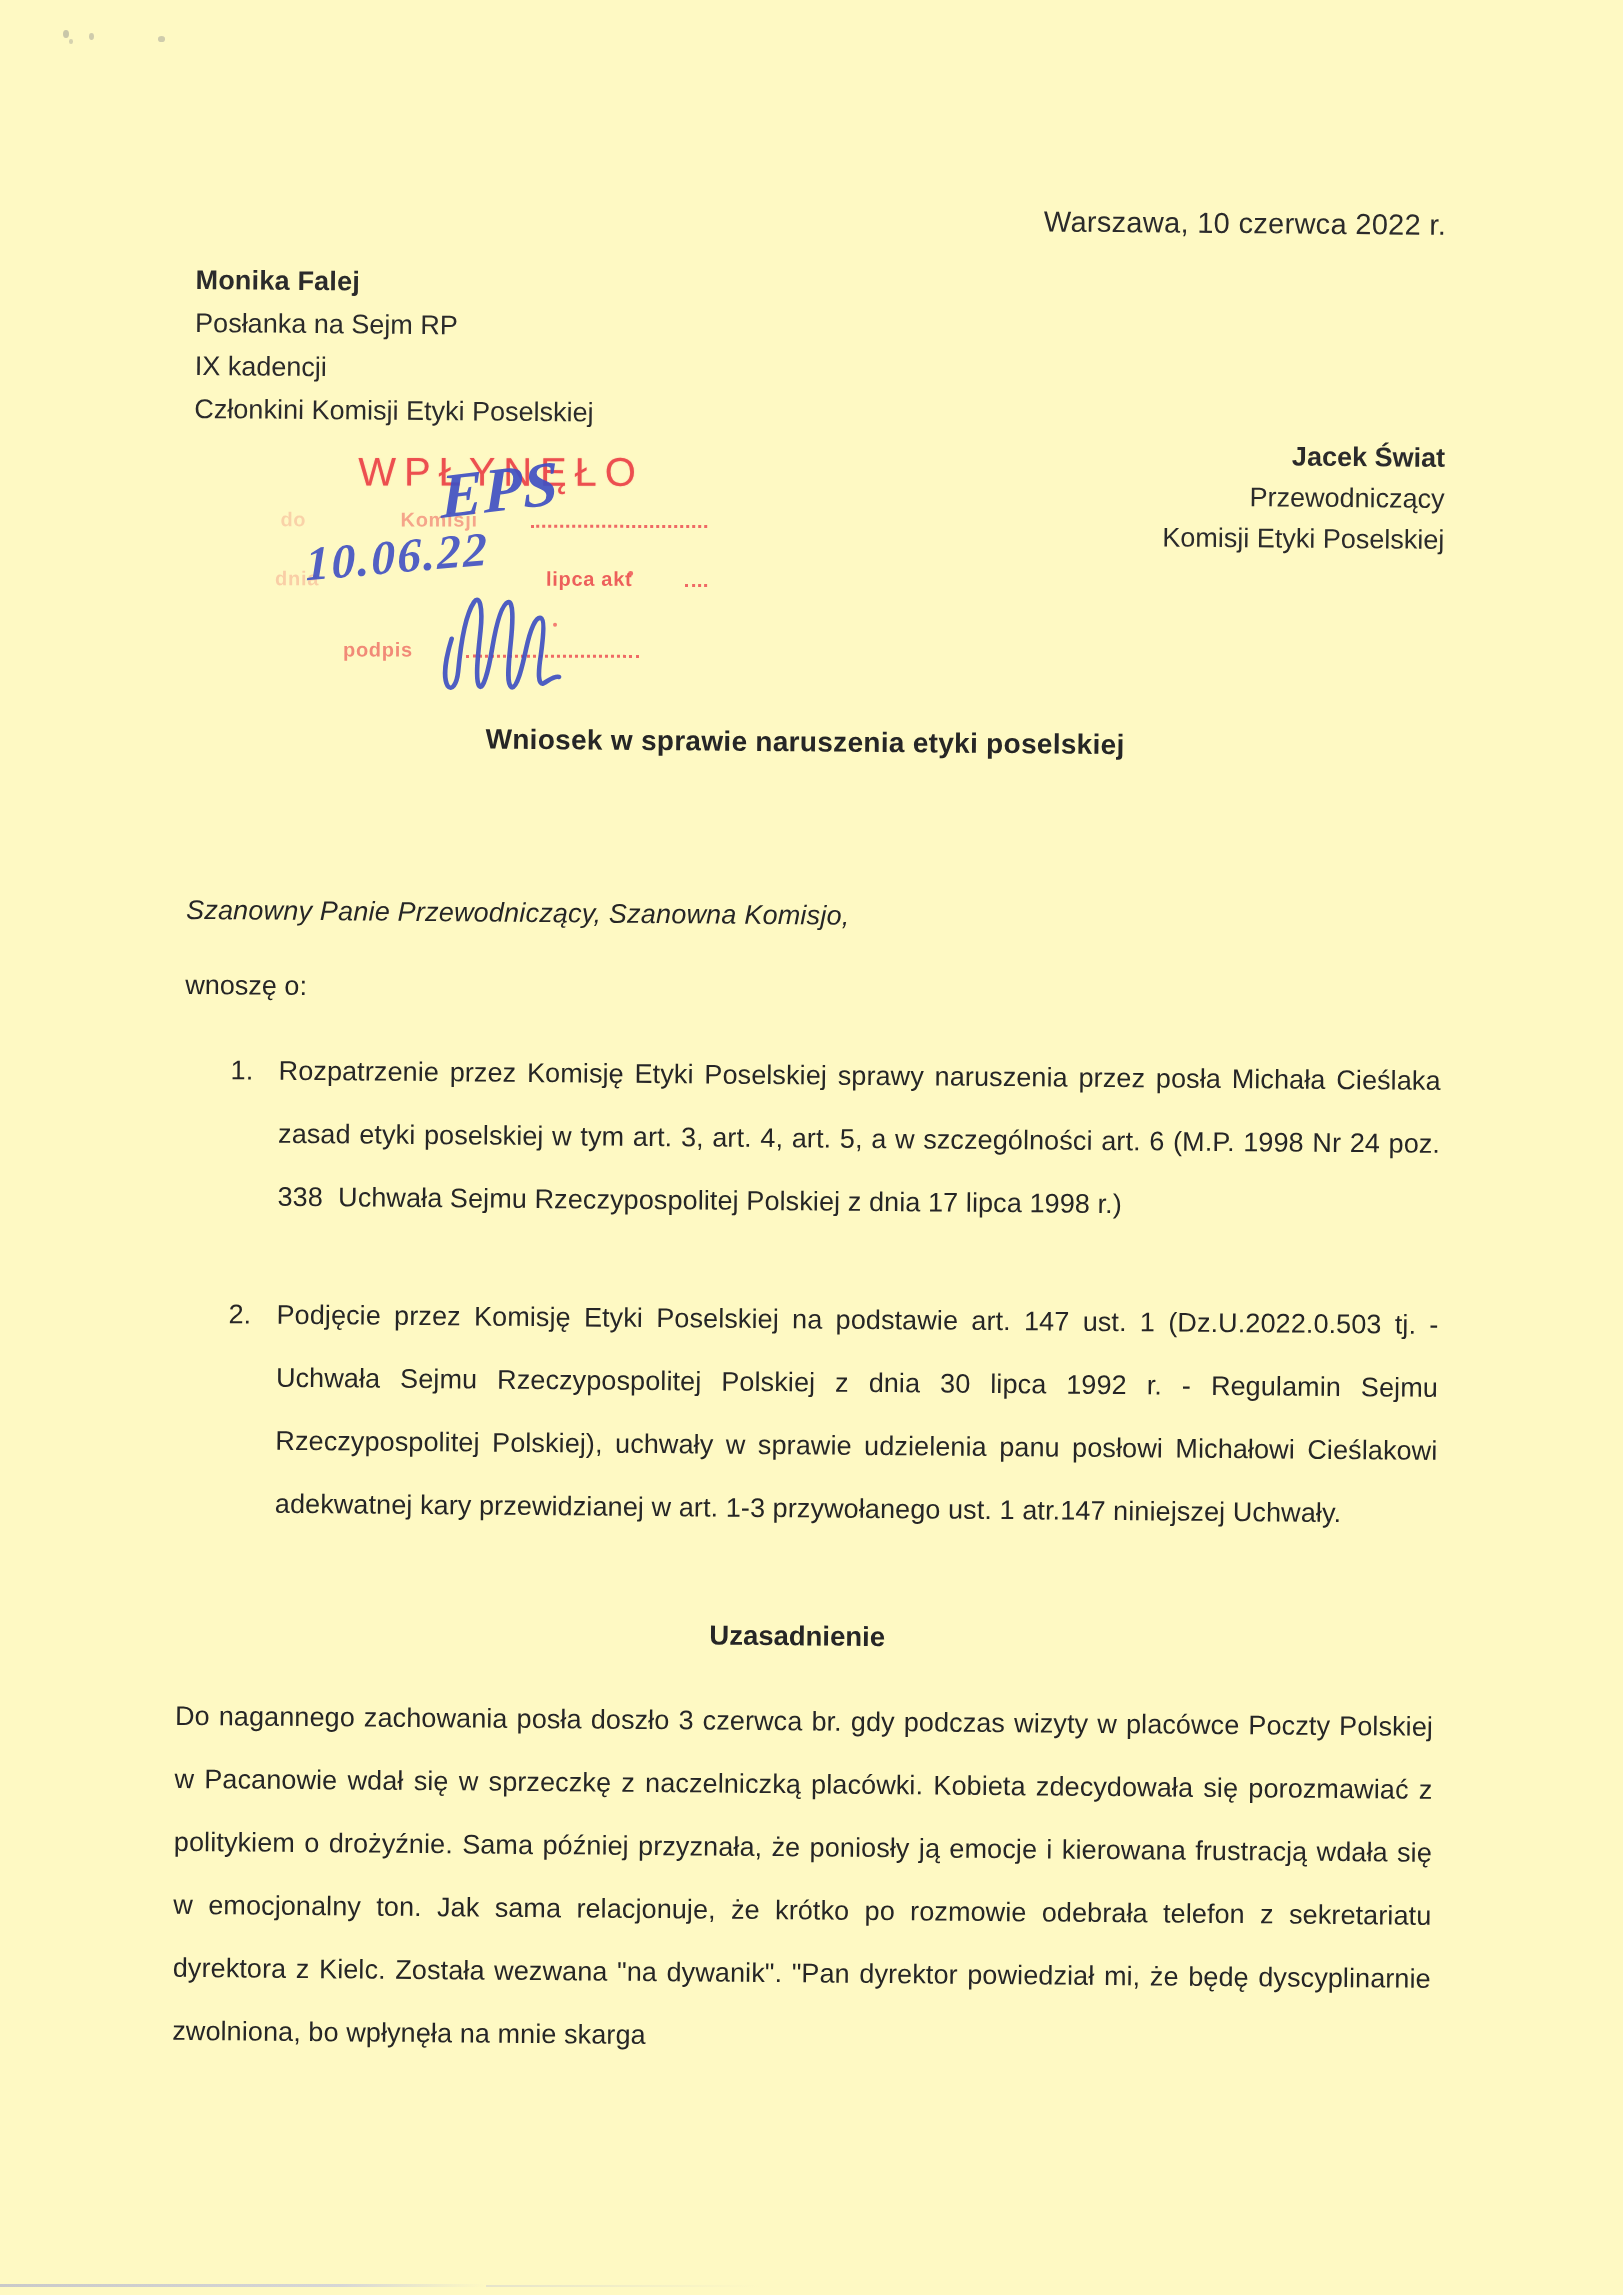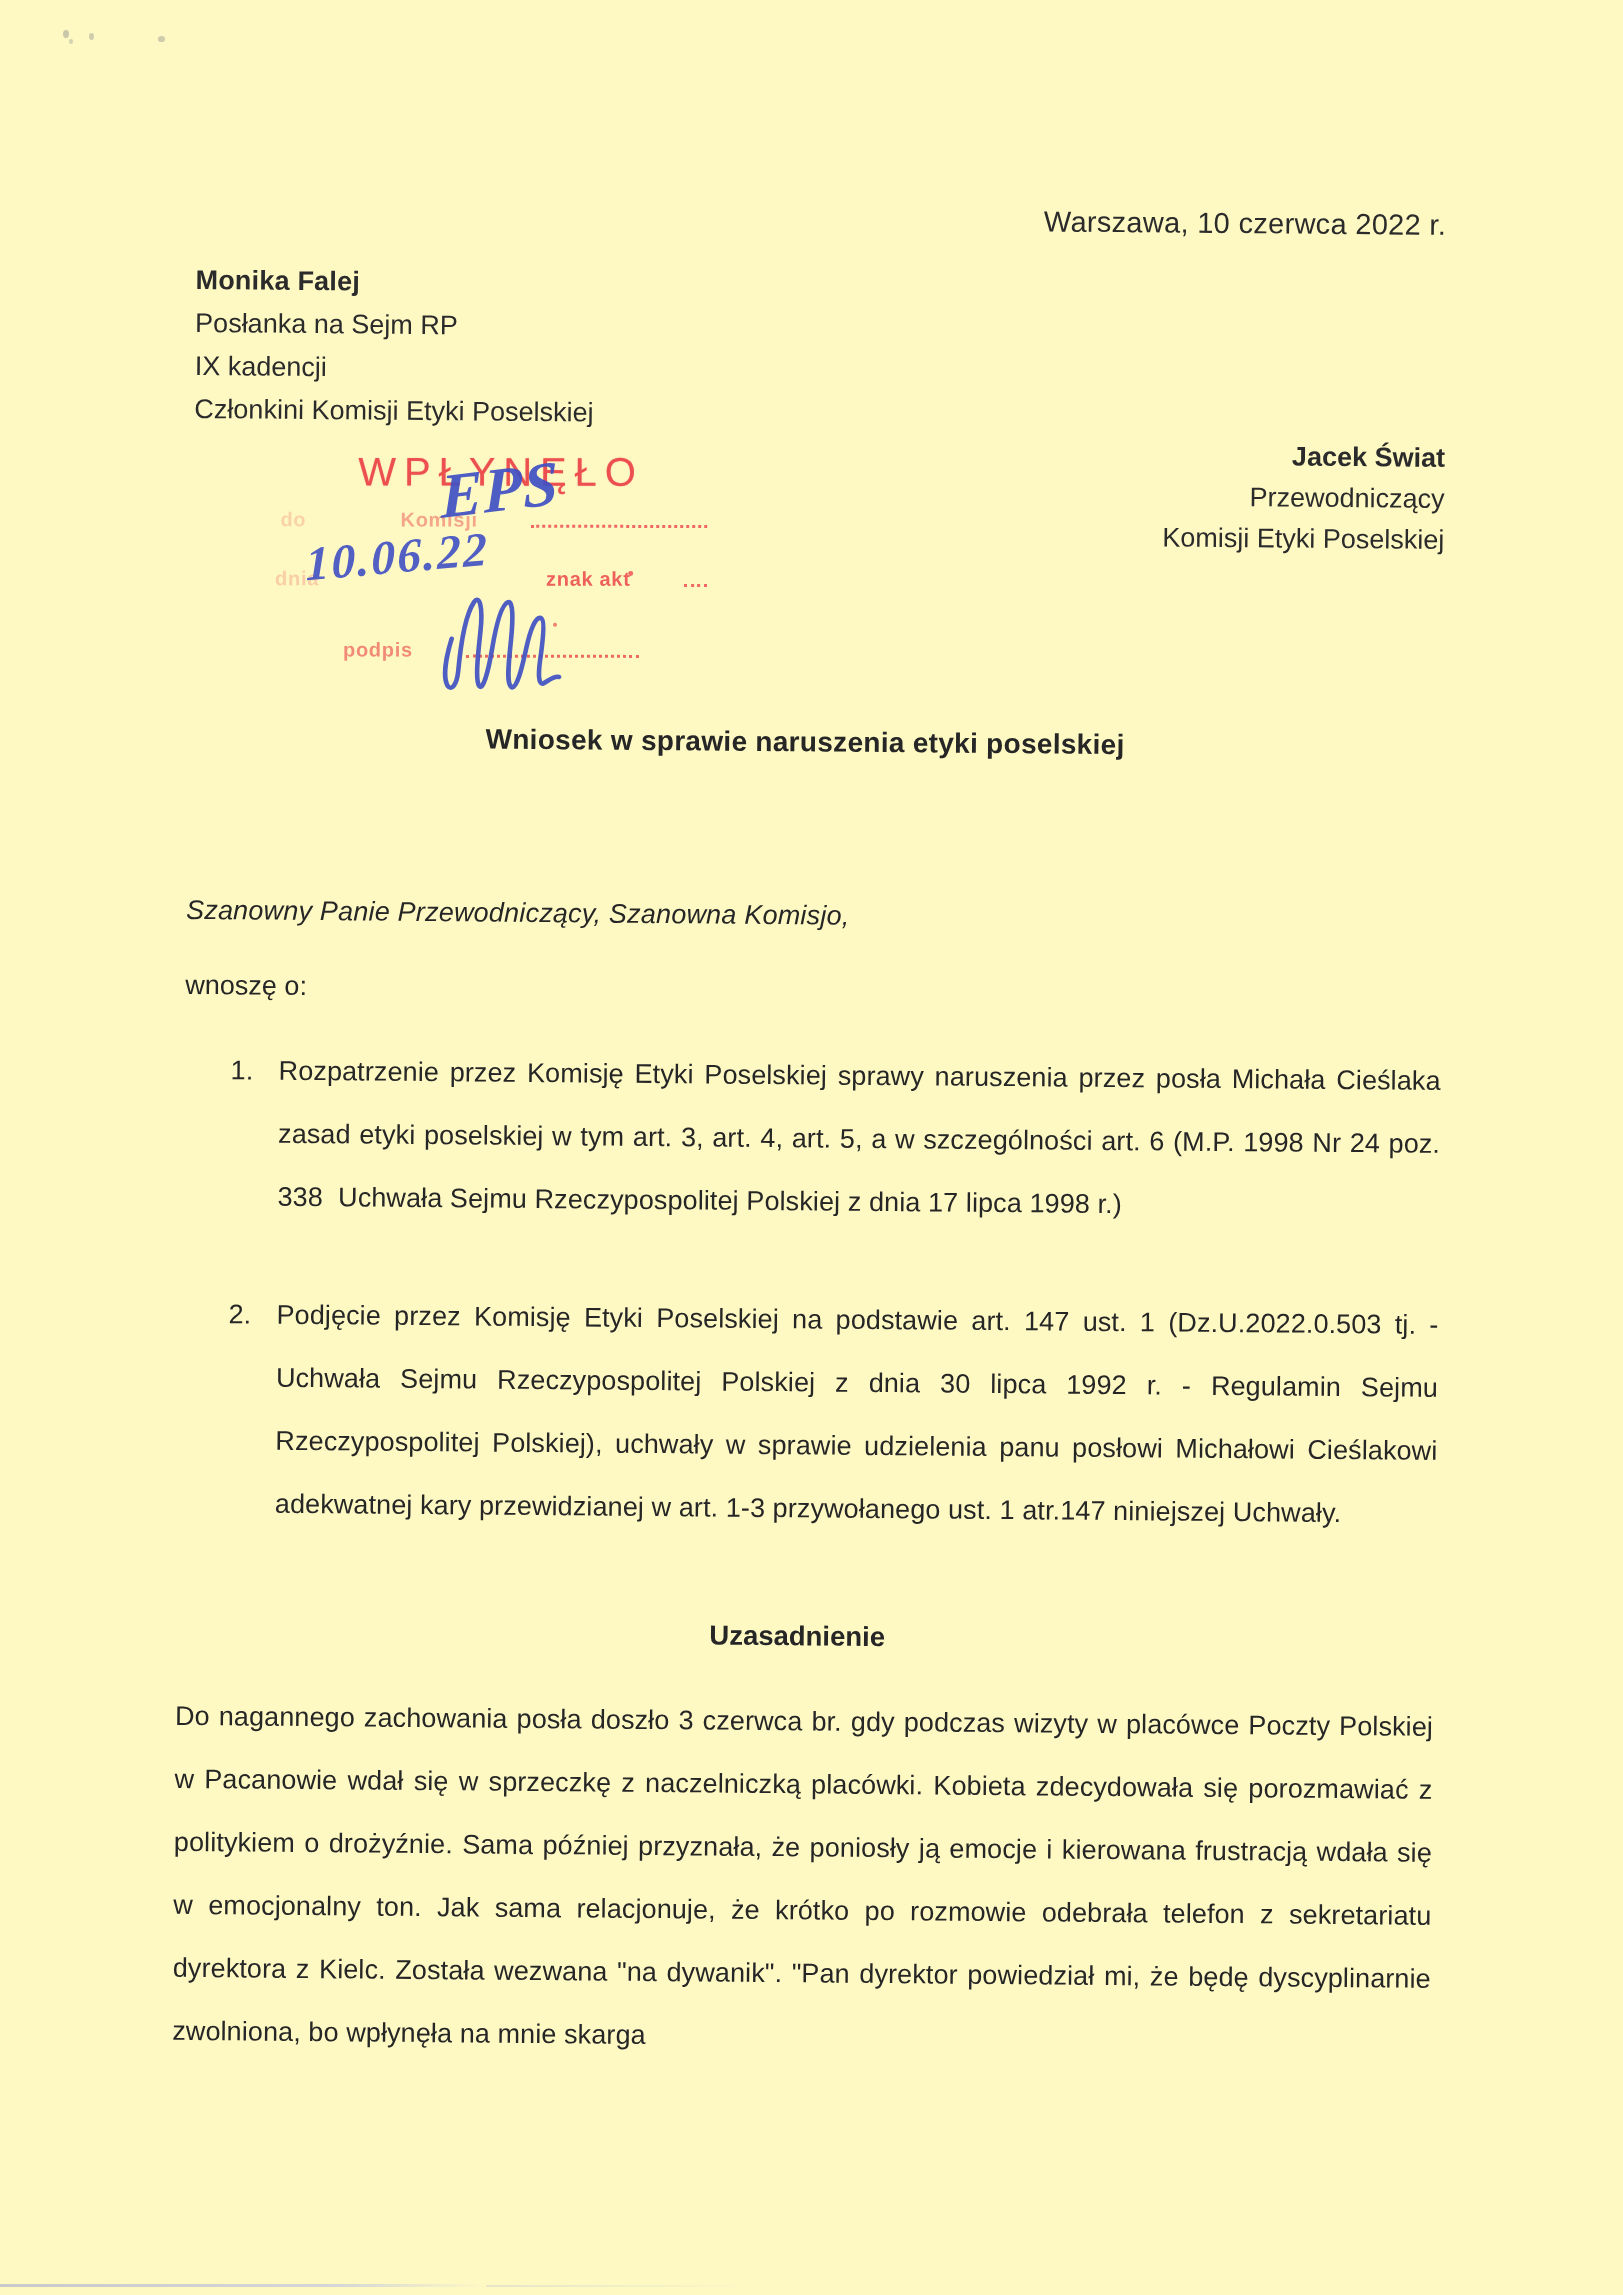--- a/index.html
+++ b/index.html
@@ -153,21 +153,21 @@
 
       <div class="stamp-row row-komisji">
         <span class="lbl-prefix">do</span>&nbsp;
         <span class="lbl">Komisji</span>
         <span class="dots"></span>
       </div>
 
       <div class="stamp-row row-znak">
         <span class="lbl-prefix">dnia</span>
         <span class="spacer"></span>
-        <span class="lbl">znak akt</span>
+        <span class="lbl">lipca akt</span>
         <span class="dots"></span>
       </div>
 
       <div class="stamp-row row-podpis">
         <span class="lbl">podpis</span>
         <span class="dots"></span>
       </div>
 
       <div class="pen hand-eps">EPS</div>
       <div class="pen hand-date">10.06.22</div>

